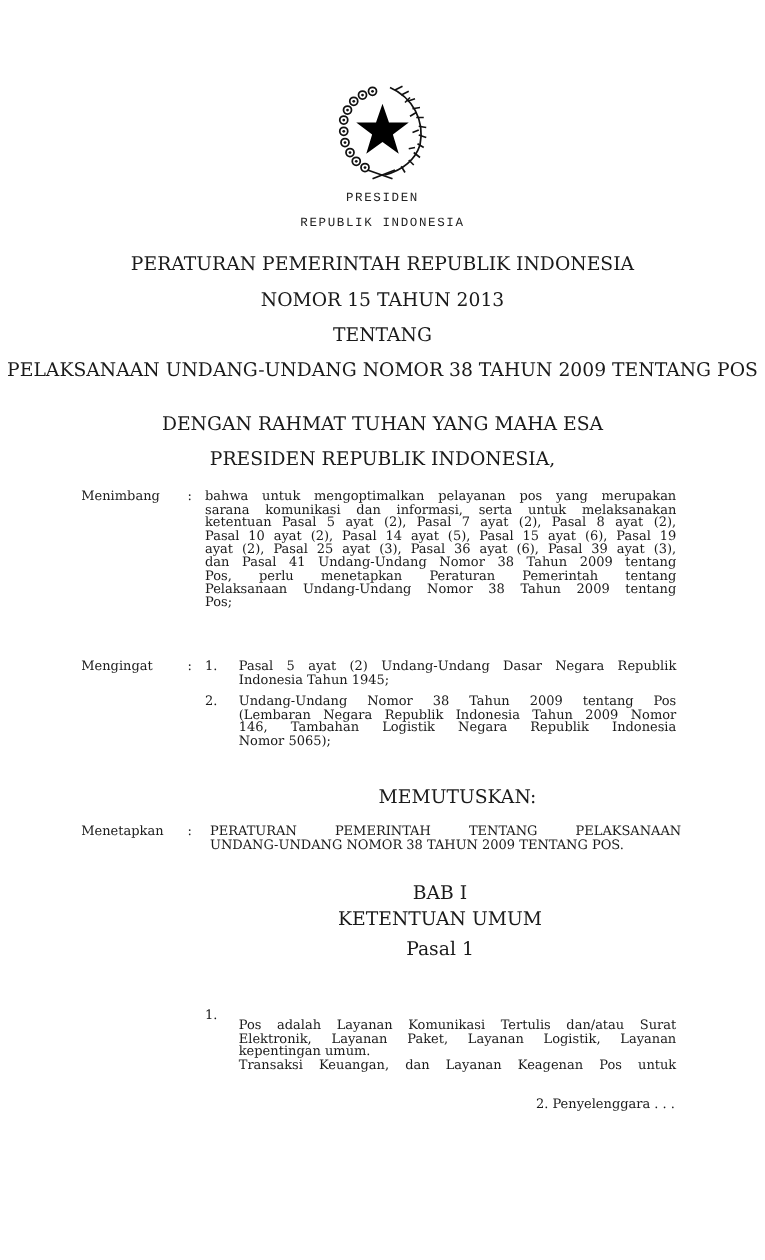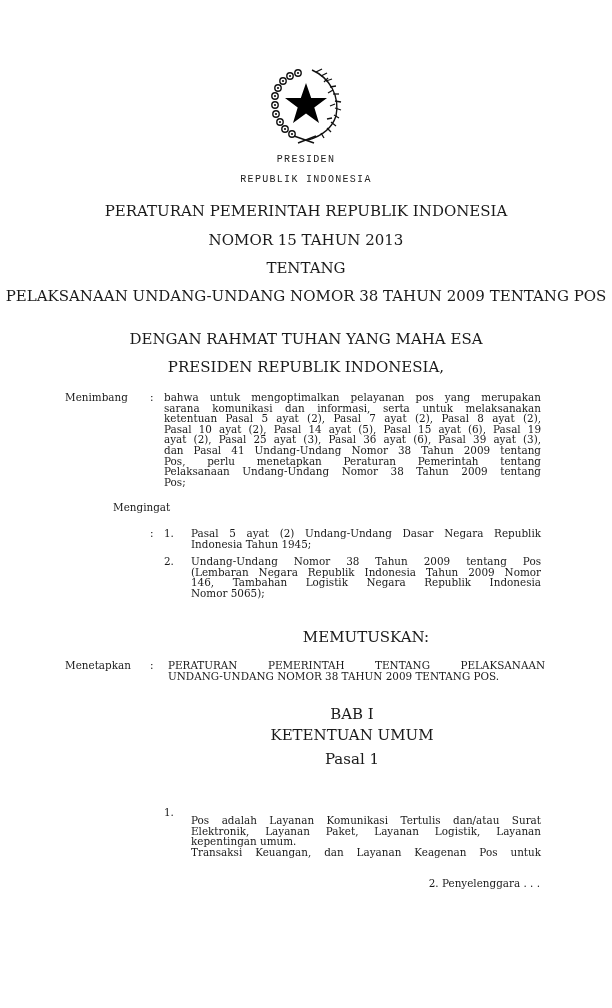--- a/index.html
+++ b/index.html
@@ -173,21 +173,21 @@
     <span class="ln">sarana komunikasi dan informasi, serta untuk melaksanakan</span>
     <span class="ln">ketentuan Pasal 5 ayat (2), Pasal 7 ayat (2), Pasal 8 ayat (2),</span>
     <span class="ln">Pasal 10 ayat (2), Pasal 14 ayat (5), Pasal 15 ayat (6), Pasal 19</span>
     <span class="ln">ayat (2), Pasal 25 ayat (3), Pasal 36 ayat (6), Pasal 39 ayat (3),</span>
     <span class="ln">dan Pasal 41 Undang-Undang Nomor 38 Tahun 2009 tentang</span>
     <span class="ln">Pos, perlu menetapkan Peraturan Pemerintah tentang</span>
     <span class="ln">Pelaksanaan Undang-Undang Nomor 38 Tahun 2009 tentang</span>
     <span class="ln last">Pos;</span>
   </div>
 
-  <div class="label" style="top:501px;margin-left:48px;">Mengingat</div>
+  <div class="label" style="top:527px;">Mengingat</div>
   <div class="colon" style="top:527px;">:</div>
 
   <div class="num" style="left:164px; top:528px;">1.</div>
   <div class="para" style="left:191px; top:528px; width:350px;">
     <span class="ln">Pasal 5 ayat (2) Undang-Undang Dasar Negara Republik</span>
     <span class="ln last">Indonesia Tahun 1945;</span>
   </div>
 
   <div class="num" style="left:164px; top:556px;">2.</div>
   <div class="para" style="left:191px; top:556px; width:350px;">

